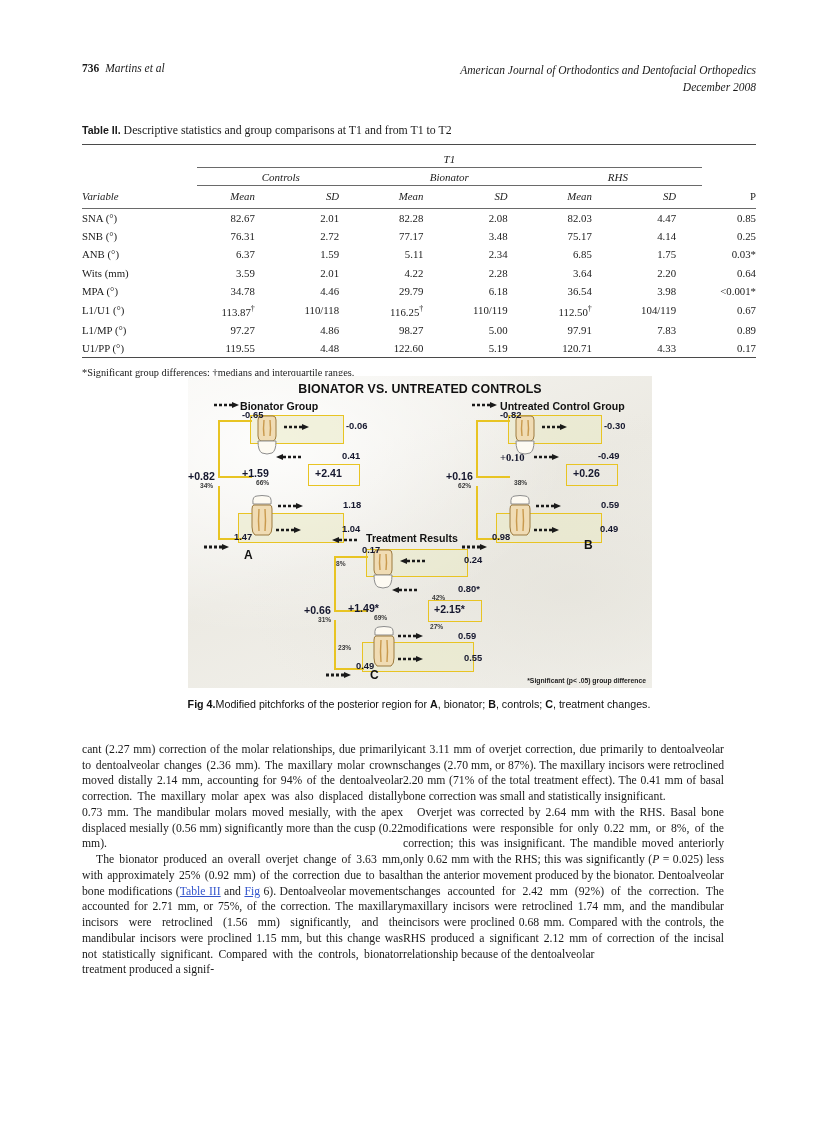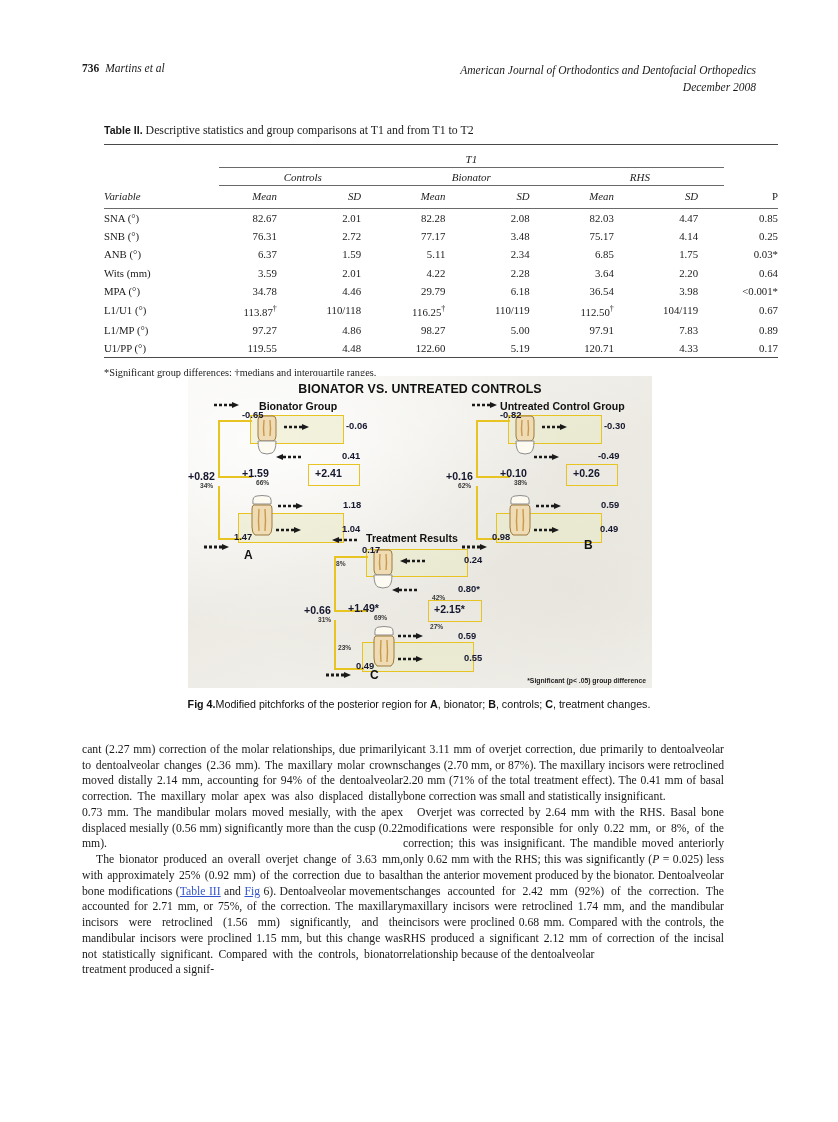--- a/index.html
+++ b/index.html
@@ -40,21 +40,21 @@
   .runhead-right {
     font-style: italic;
     font-size: 11.5px;
     text-align: right;
     line-height: 1.45;
   }
 
   
   .table-wrap {
     position: absolute;
-    left: 82px; top: 123px; width: 674px; margin-left: 22px;
+    left: 82px; top: 123px; width: 674px;
   }
   .table-title {
     font-size: 11.8px;
     margin-bottom: 6px;
   }
   .table-title .tt-label {
     font-family: "Liberation Sans", sans-serif;
     font-weight: bold;
     font-size: 10.6px;
   }
@@ -392,21 +392,21 @@
 
     <div class="tbl-note">*Significant group differences; †medians and interquartile ranges.</div>
   </div>
 
   <div class="figure">
     <div class="fig-noise"></div>
 
     <div class="fig-title">BIONATOR VS. UNTREATED CONTROLS</div>
 
     <div class="panel" style="left:0;top:0;width:232px;height:190px;">
-      <div class="panel-title" style="left:52px;top:24px;margin-left:19px;">Bionator Group</div>
+      <div class="panel-title" style="left:52px;top:24px;">Bionator Group</div>
 
       <div class="ybox" style="left:62px;top:39px;width:92px;height:27px;"></div>
 
       <svg class="tooth" style="left:68px;top:38px;" width="22" height="44" viewBox="0 0 22 44">
         <path d="M5 2 h12 q3 0 3 4 v16 q0 4 -3 5 h-12 q-3 -1 -3 -5 v-16 q0 -4 3 -4 z" fill="#f0dcb4" stroke="#9c7a3e" stroke-width="1"></path>
         <path d="M8 6 q-1 9 0 16 M14 6 q1 9 0 16" stroke="#c99a4e" stroke-width="1.4" fill="none"></path>
         <path d="M2 27 q0 10 4 12 q5 2 10 0 q4 -2 4 -12 z" fill="#fdfaf2" stroke="#8d8d8d" stroke-width="1"></path>
       </svg>
       <span class="arrow" style="left:96px;top:48px;">
         <svg width="26" height="6">
@@ -506,21 +506,21 @@
             <path d="M0 3 h18" stroke="#1a1a1a" stroke-width="2.6" stroke-dasharray="3 2"></path>
             <path d="M18 0 l7 3 l-7 3 z" fill="#1a1a1a"></path>
           </svg>
       </span>
       <span class="vnum" style="left:146px;top:74px;">-0.49</span>
 
       <div class="ybracket" style="left:56px;top:44px;width:32px;height:54px;"></div>
       <span class="vbig" style="left:26px;top:94px;">+0.16</span>
       <span class="vpct" style="left:38px;top:106px;">62%</span>
 
-      <span class="vbig" style="left:80px;top:91px;">+0.10</span>
+      <span class="vbig" style="left:80px;top:76px;font-family:Liberation Serif, serif;">+0.10</span>
       <span class="vpct" style="left:94px;top:103px;">38%</span>
 
       <div class="ybox-empty" style="left:146px;top:88px;width:50px;height:20px;"></div>
       <span class="vbig" style="left:153px;top:91px;">+0.26</span>
 
       <div class="ybox" style="left:76px;top:137px;width:104px;height:28px;"></div>
       <svg class="tooth" style="left:88px;top:118px;" width="24" height="48" viewBox="0 0 24 48">
         <path d="M3 10 q-1 -8 4 -8 q5 -1 10 0 q5 0 4 8 z" fill="#fdfaf2" stroke="#8d8d8d" stroke-width="1"></path>
         <path d="M4 11 h16 q2 0 2 4 v18 q0 6 -3 8 h-14 q-3 -2 -3 -8 v-18 q0 -4 2 -4 z" fill="#f0dcb4" stroke="#9c7a3e" stroke-width="1"></path>
         <path d="M9 15 q-1 12 0 22 M15 15 q1 12 0 22" stroke="#c99a4e" stroke-width="1.4" fill="none"></path>

